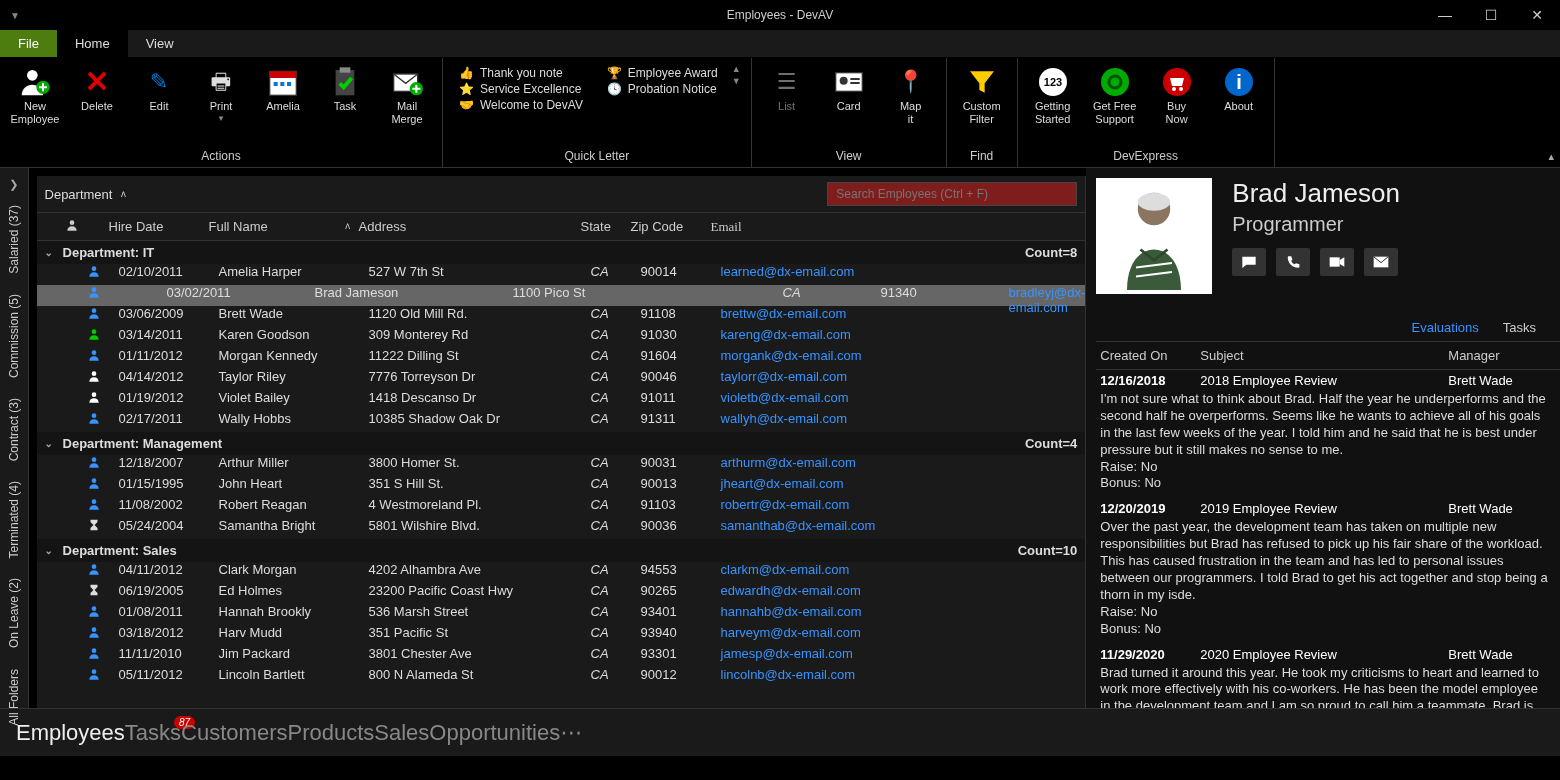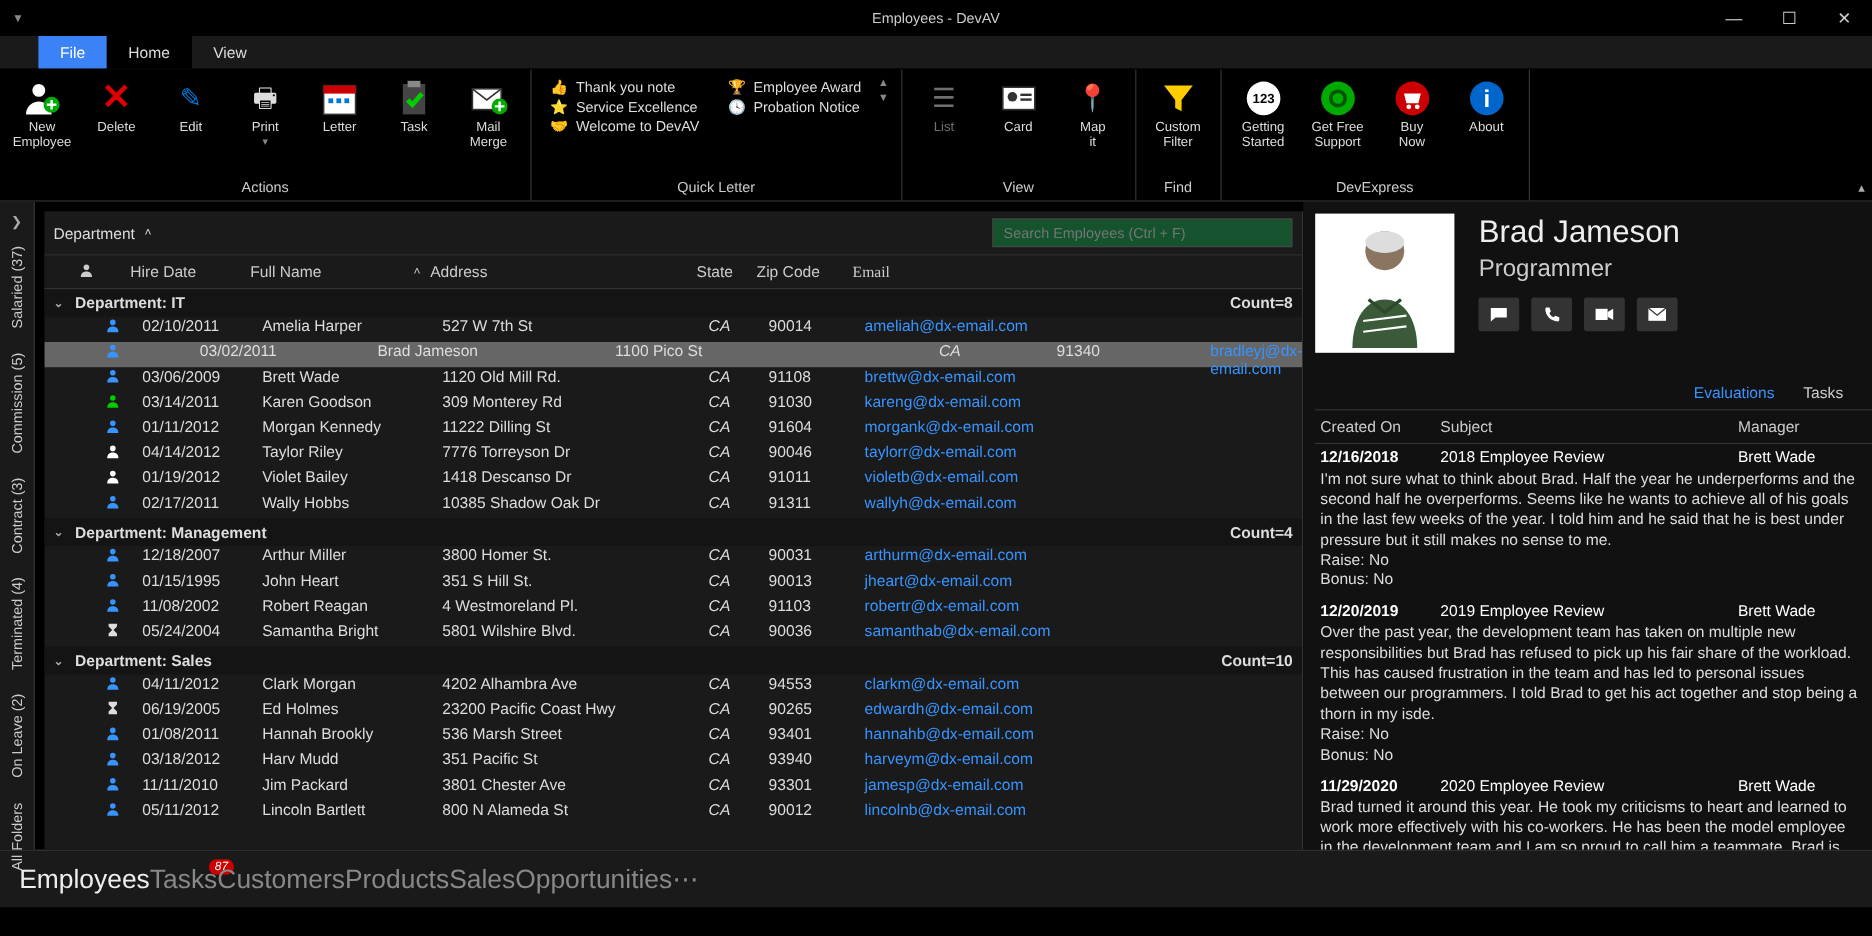--- a/index.html
+++ b/index.html
@@ -4,41 +4,41 @@
 <style>
 * { margin: 0; padding: 0; box-sizing: border-box; font-family: 'Segoe UI', Tahoma, sans-serif; }
 body { background: #000; color: #fff; font-size: 13px; overflow: hidden; width: 1560px; height: 780px; }
 .titlebar { height: 30px; background: #000; display: flex; align-items: center; position: relative; }
 .titlebar .title-caret { width: 30px; text-align: center; font-size: 10px; color: #888; }
 .titlebar .title { position: absolute; left: 50%; transform: translateX(-50%); color: #ccc; font-size: 12px; }
 .titlebar .win-controls { position: absolute; right: 0; display: flex; }
 .titlebar .win-btn { width: 46px; height: 30px; display: flex; align-items: center; justify-content: center; color: #ccc; font-size: 14px; }
 .menubar { height: 28px; background: #1a1a1a; display: flex; border-bottom: 1px solid #000; }
 .menubar .tab { padding: 0 18px; display: flex; align-items: center; color: #ddd; font-size: 13px; }
-.menubar .tab.file { background: #3b82f6; color: #fff; margin-left: 32px; }
+.menubar .tab.file { background: #4d7c0f; color: #fff; }
 .menubar .tab.active { background: #000; }
 .ribbon { height: 110px; background: #000; display: flex; border-bottom: 1px solid #333; position: relative; }
 .ribbon-group { display: flex; flex-direction: column; border-right: 1px solid #333; padding: 2px 6px 0; }
 .ribbon-items { display: flex; flex: 1; gap: 4px; align-items: flex-start; padding-top: 4px; }
 .rbtn { display: flex; flex-direction: column; align-items: center; width: 58px; padding: 2px; color: #ddd; font-size: 11px; text-align: center; line-height: 1.2; }
 .rbtn.disabled { opacity: 0.5; }
 .ricon { width: 32px; height: 32px; display: flex; align-items: center; justify-content: center; font-size: 22px; margin-bottom: 2px; }
 .rgroup-label { text-align: center; font-size: 12px; color: #ccc; padding: 2px 0 4px; }
 .quick-list { display: flex; flex-direction: column; gap: 2px; padding: 2px 10px; font-size: 12px; }
 .quick-item { display: flex; align-items: center; gap: 6px; color: #ddd; white-space: nowrap; }
 .ribbon-collapse { position: absolute; right: 6px; bottom: 4px; color: #aaa; font-size: 11px; }
 .content { display: flex; height: calc(780px - 30px - 28px - 110px - 48px - 24px); }
 .sidebar { width: 36px; background: #1a1a1a; border-right: 1px solid #333; display: flex; flex-direction: column; align-items: center; padding-top: 6px; gap: 0; }
 .sidebar .chev { color: #aaa; font-size: 11px; padding: 4px 0; }
 .sidebar .vgroup { writing-mode: vertical-rl; transform: rotate(180deg); color: #ccc; font-size: 12px; padding: 10px 0; white-space: nowrap; }
 .grid-area { flex: 1; background: #1a1a1a; display: flex; flex-direction: column; border-right: 1px solid #333; margin: 8px 0 0 8px; }
 .grid-top { display: flex; align-items: center; padding: 6px 8px; border-bottom: 1px solid #333; gap: 10px; }
 .grp-pill { color: #ddd; font-size: 13px; display: flex; align-items: center; gap: 8px; }
 .search-box { margin-left: auto; width: 250px; }
-.search-box input { width: 100%; background: #14532d; border: 1px solid #444; color: #aaa; padding: 4px 8px; font-size: 12px; }
+.search-box input { width: 100%; background: #7f1d1d; border: 1px solid #444; color: #aaa; padding: 4px 8px; font-size: 12px; }
 .col-headers { display: flex; background: #1a1a1a; border-bottom: 1px solid #333; font-size: 13px; color: #ccc; height: 28px; align-items: center; }
 .col-icon { width: 72px; padding-left: 28px; }
 .col-hire { width: 100px; }
 .col-name { width: 150px; display: flex; align-items: center; gap: 6px; }
 .col-addr { width: 222px; }
 .col-state { width: 50px; }
 .col-zip { width: 80px; }
 .col-email { flex: 1; font-family: Liberation Serif, serif; }
 .grid-body { flex: 1; overflow: hidden; }
 .group-row { display: flex; align-items: center; padding: 4px 8px; color: #ddd; font-size: 13px; font-weight: 600; background: #141414; }
@@ -134,21 +134,21 @@
       <div class="rbtn">
           <div class="ricon">
             <svg viewBox="0 0 24 24">
               <rect x="2" y="4" width="20" height="18" fill="#fff" stroke="#333"></rect>
               <rect x="2" y="4" width="20" height="5" fill="#c00"></rect>
               <rect x="5" y="12" width="3" height="3" fill="#0078d4"></rect>
               <rect x="10" y="12" width="3" height="3" fill="#0078d4"></rect>
               <rect x="15" y="12" width="3" height="3" fill="#0078d4"></rect>
             </svg>
           </div>
-          <span>Letter</span>
+          <span>Amelia</span>
         </div>
       <div class="rbtn">
           <div class="ricon">
             <svg viewBox="0 0 24 24">
               <rect x="5" y="3" width="14" height="19" fill="#444"></rect>
               <rect x="8" y="1" width="8" height="4" fill="#888"></rect>
               <path d="M8 13l3 3 6-7" stroke="#0c0" stroke-width="3" fill="none"></path>
             </svg>
           </div>
           <span>Task</span>
@@ -334,21 +334,21 @@
         <div class="data-row">
           <span class="ic"><svg viewBox="0 0 24 24">
               <circle cx="12" cy="8" r="4" fill="#3794ff"></circle>
               <path d="M4 22c0-5 3-8 8-8s8 3 8 8" fill="#3794ff"></path>
             </svg></span>
           <span class="c-hire">02/10/2011</span>
           <span class="c-name">Amelia Harper</span>
           <span class="c-addr">527 W 7th St</span>
           <span class="c-state">CA</span>
           <span class="c-zip">90014</span>
-          <span class="c-email">ameliah@dx-email.com</span>
+          <span class="c-email">learned@dx-email.com</span>
         </div>
         <div class="data-row selected">
           <span class="ic"><svg viewBox="0 0 24 24">
               <circle cx="12" cy="8" r="4" fill="#3794ff"></circle>
               <path d="M4 22c0-5 3-8 8-8s8 3 8 8" fill="#3794ff"></path>
             </svg></span>
           <span class="c-hire">03/02/2011</span>
           <span class="c-name">Brad Jameson</span>
           <span class="c-addr">1100 Pico St</span>
           <span class="c-state">CA</span>

